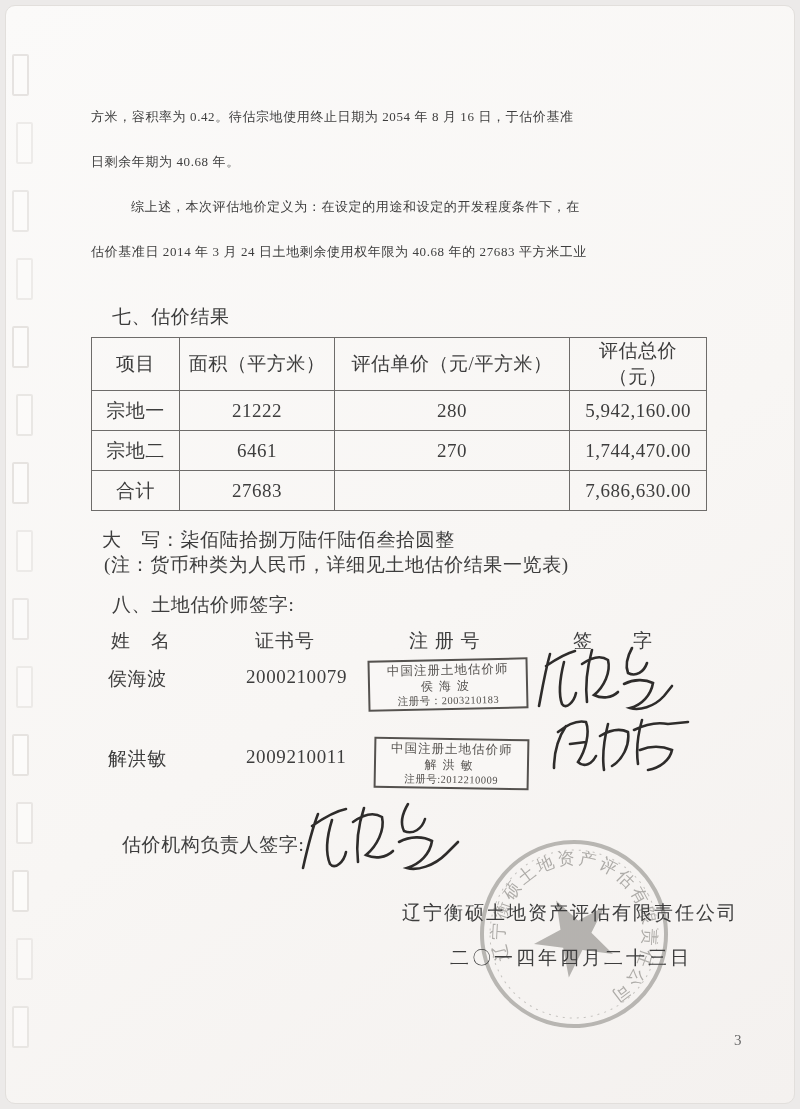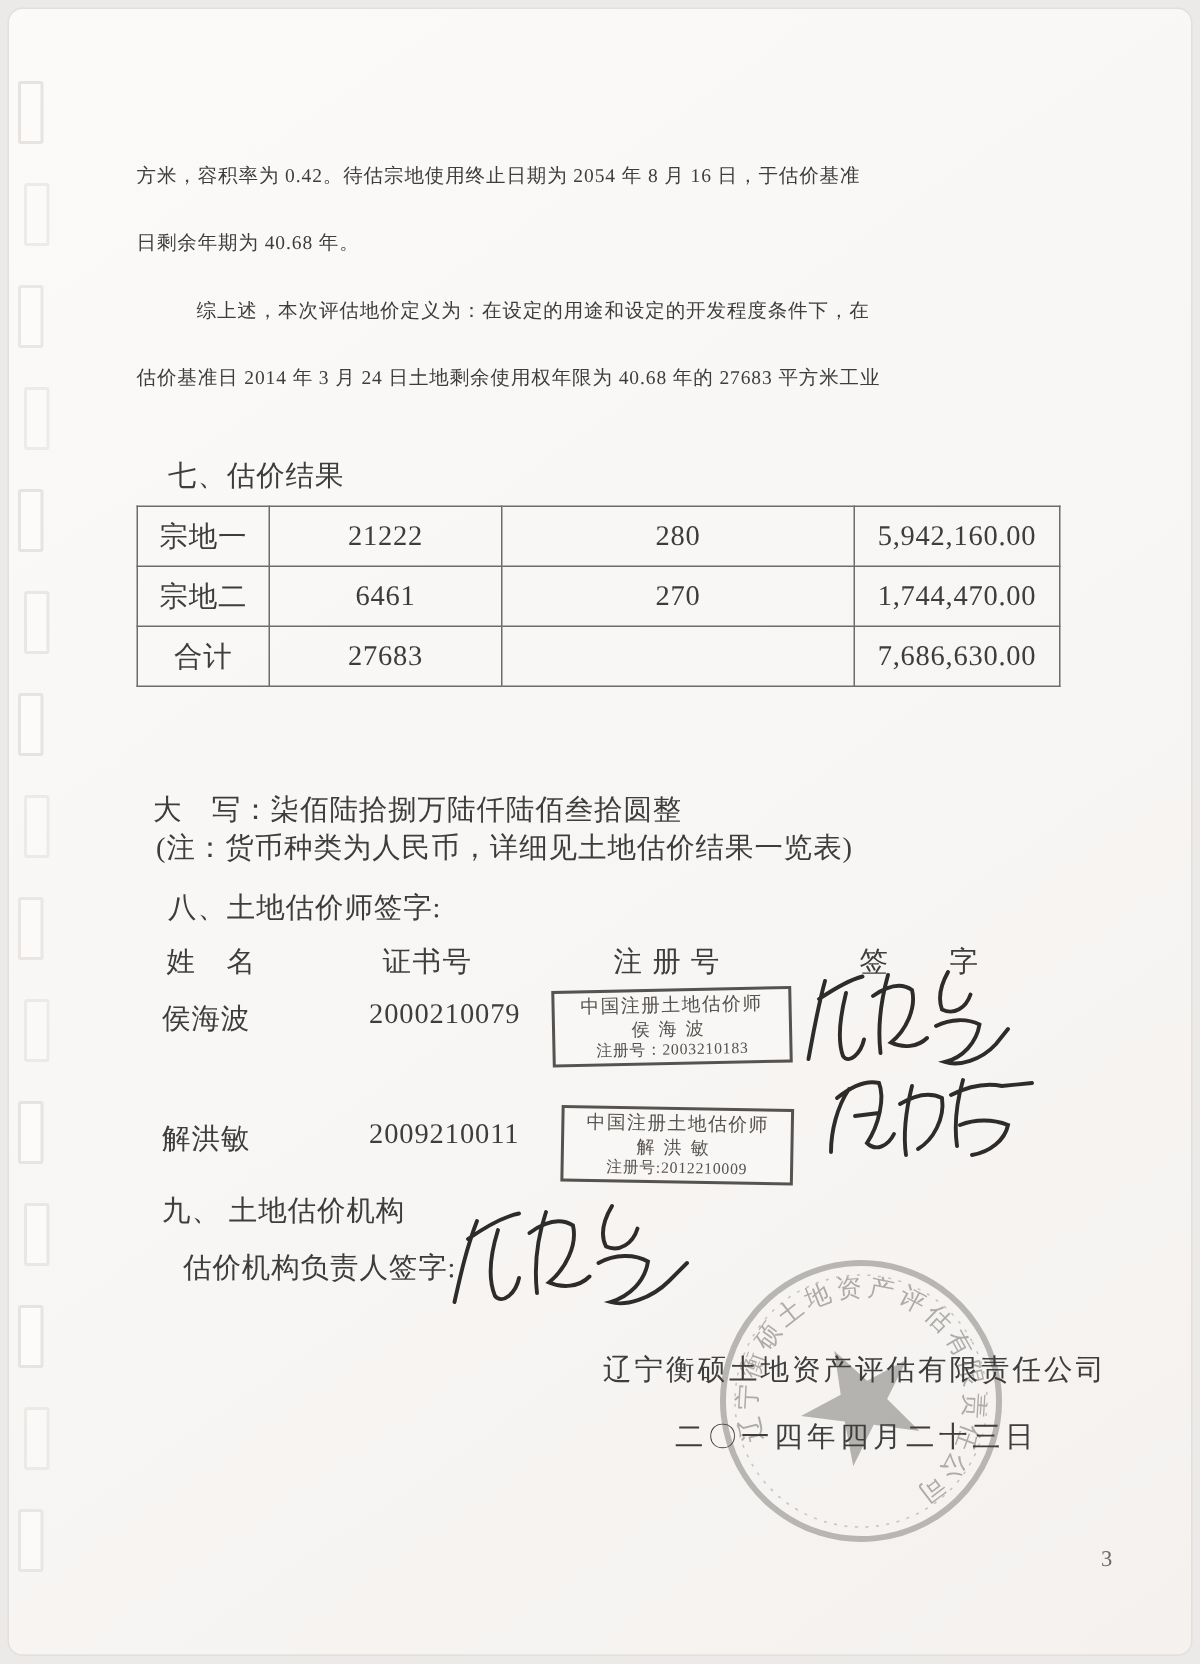--- a/index.html
+++ b/index.html
@@ -104,20 +104,26 @@
   <div class="abs body-text" style="left:106px; top:298px;">七、估价结果</div>
 
   <table class="result">
     <colgroup>
         <col class="c1">
         <col class="c2">
         <col class="c3">
         <col class="c4">
       </colgroup>
     <tbody>
+        <tr>
+      <th>项目</th>
+      <th>面积（平方米）</th>
+      <th>评估单价（元/平方米）</th>
+      <th>评估总价（元）</th>
+    </tr>
     <tr>
       <td>宗地一</td>
       <td>21222</td>
       <td>280</td>
       <td>5,942,160.00</td>
     </tr>
     <tr>
       <td>宗地二</td>
       <td>6461</td>
       <td>270</td>
@@ -163,21 +169,20 @@
     <div class="s1">中国注册土地估价师</div>
     <div class="s2">解洪敏</div>
     <div class="s3">注册号:2012210009</div>
   </div>
   <svg class="sig-svg abs" style="left:540px; top:700px;" width="150" height="75" viewBox="0 0 150 75" title="解洪敏">
     <path d="M20 20 C12 32 8 48 8 62 M12 26 C22 18 32 14 40 16 C44 26 40 44 32 56 C38 62 46 58 50 50 M24 38 L40 36"></path>
     <path d="M62 18 C58 34 56 50 58 64 M54 30 C64 24 74 22 82 26 C84 40 76 54 66 60"></path>
     <path d="M96 14 C92 28 90 44 92 58 M88 24 C100 18 112 16 122 18 L142 16 M94 44 C104 40 116 40 126 44 C124 54 114 62 102 64"></path>
   </svg>
 
-  <div class="abs body-text" style="left:102px; top:788px;">九、 土地估价机构</div>
   <div class="abs body-text" style="left:116px; top:826px;">估价机构负责人签字:</div>
   <svg class="sig-svg abs" style="left:292px; top:786px;" width="165" height="85" viewBox="0 0 165 85" title="侯海波">
     <path d="M20 22 C13 40 9 58 5 76 M14 34 C27 25 38 19 48 17 M34 28 C29 44 27 60 32 72 C37 78 46 70 48 60"></path>
     <path d="M66 16 C60 34 58 52 60 70 M55 30 C66 22 76 20 84 25 C87 38 79 54 68 63 C77 67 88 66 95 59"></path>
     <path d="M110 12 C104 22 102 31 106 39 C115 43 124 37 127 27 M101 50 C112 44 125 44 134 49 C132 62 122 72 109 76 C119 79 136 74 148 62 L160 50"></path>
   </svg>
 
   <svg class="seal-svg" width="200" height="200" viewBox="0 0 200 200">
     <g transform="rotate(-28 100 100)" opacity="0.8">
       <circle cx="100" cy="100" r="92" fill="none" stroke="#a9a7a3" stroke-width="4"></circle>

